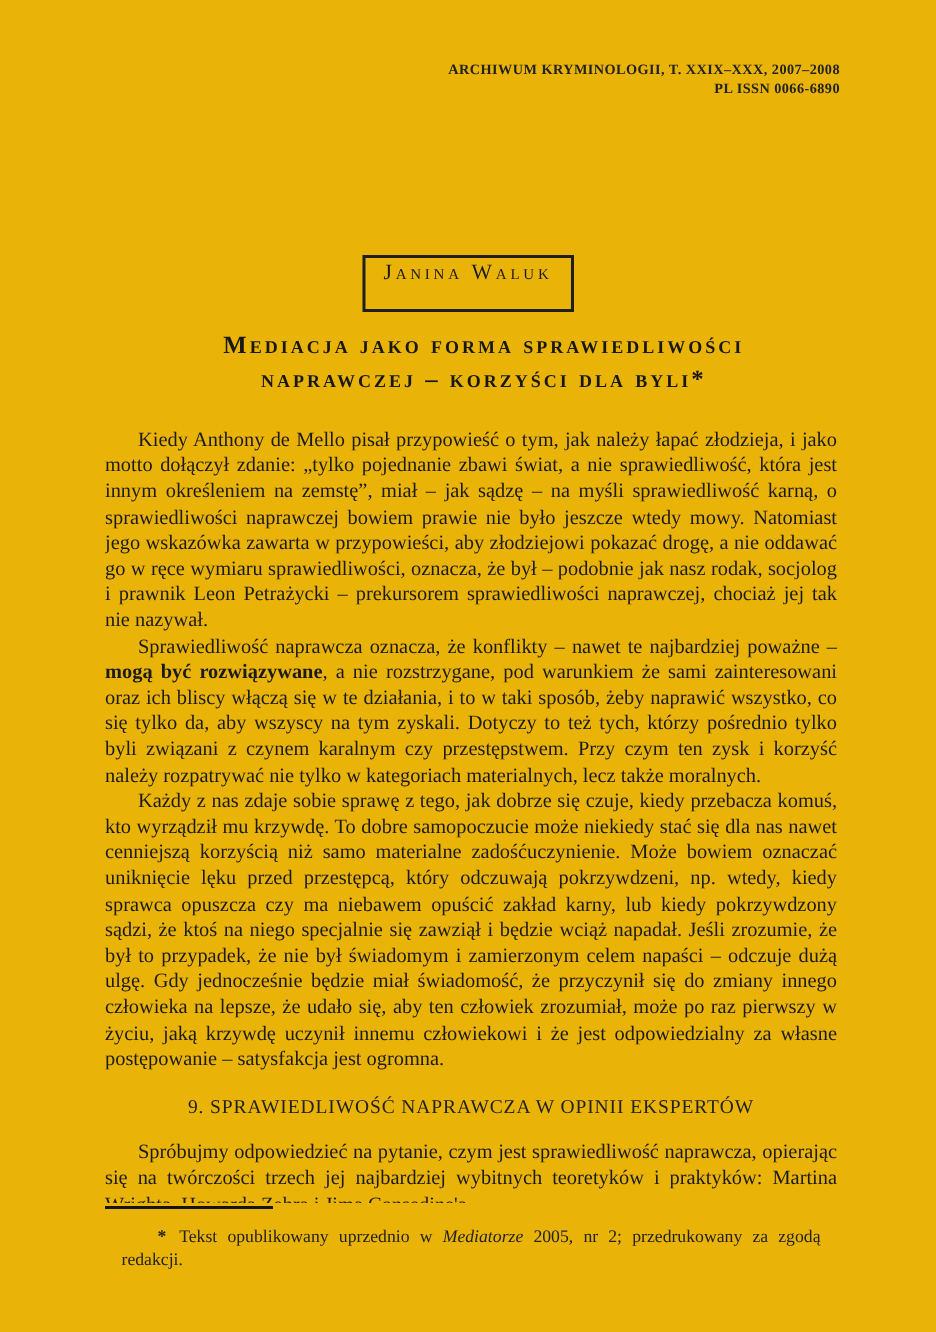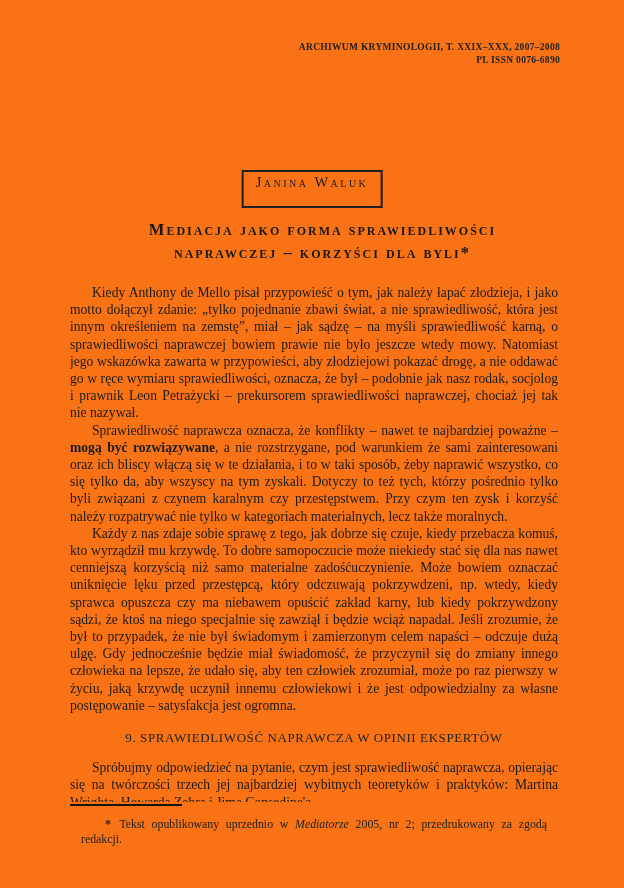--- a/index.html
+++ b/index.html
@@ -1,20 +1,20 @@
 <!DOCTYPE html>
 <html><head>
 <meta charset="utf-8">
 <style>
   html, body { margin: 0; padding: 0; background: #ffffff; }
   .page {
     position: relative;
     width: 624px;
     height: 888px;
-    background: #f97316;
+    background: #eab308;
     font-family: "Liberation Serif", "DejaVu Serif", serif;
     color: #1b1b1b;
     overflow: hidden;
   }
   .journal-header {
     position: absolute;
     top: 41px;
     right: 64px;
     text-align: right;
     font-weight: bold;
@@ -98,21 +98,21 @@
   }
   .fn-marker { font-weight: bold; padding-right: 2px; }
 </style>
 </head>
 <body>
 
 <div class="page">
 
   <div class="journal-header">
     <div>ARCHIWUM KRYMINOLOGII, T. XXIX–XXX, 2007–2008</div>
-    <div>PL ISSN 0076-6890</div>
+    <div>PL ISSN 0066-6890</div>
   </div>
 
   <div class="author-box">
     <span>Janina Waluk</span>
   </div>
 
   <h1 class="article-title">
     <span class="title-line">Mediacja jako forma sprawiedliwości</span>
     <span class="title-line">naprawczej – korzyści dla byli*</span>
   </h1>

